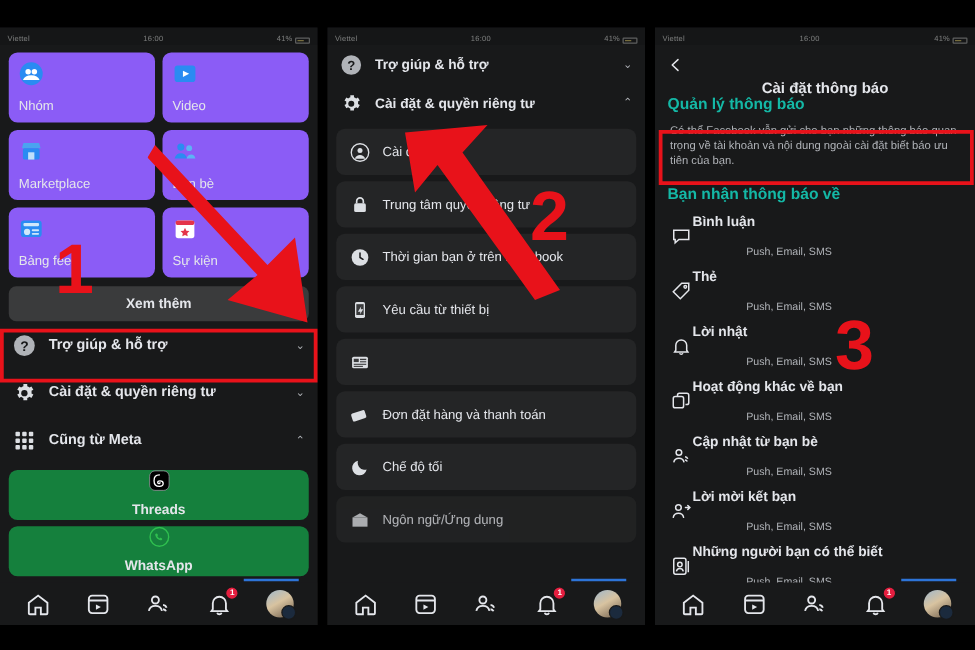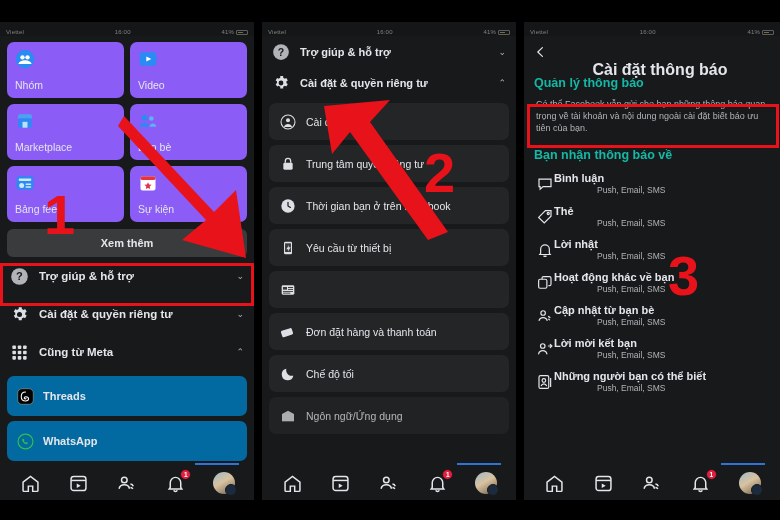--- a/index.html
+++ b/index.html
@@ -74,25 +74,25 @@
     height: 38px;
     display: flex; align-items: center;
     padding: 0 10px;
     gap: 10px;
   }
   .row .rlabel { font-size: 11.5px; color: #e4e6eb; font-weight: 600; flex: 1; }
   .chev { color: #b0b3b8; font-size: 9px; }
 
   .subcard {
     margin: 5px 7px 0 7px;
-    background: #0369a1;
+    background: #15803d;
     border-radius: 7px;
     height: 40px;
     display: flex; align-items: center;
-    padding: 0 10px; gap: 9px;
+    padding: 0 10px; gap: 9px; flex-direction: column;
   }
   .subcard .slabel { font-size: 11px; color: #e4e6eb; font-weight: 600; }
 
   .logout {
     margin: 8px 7px 0 7px;
     background: #3a3b3c;
     border-radius: 6px; height: 28px;
     display: flex; align-items: center; justify-content: center;
     font-size: 11px; color: #e4e6eb; font-weight: 600;
   }
@@ -148,41 +148,41 @@
   .mcard .mclabel { font-size: 10.5px; color: #e4e6eb; }
 
   
   .rhead {
     height: 32px; display: flex; align-items: center;
     padding: 0 10px; position: relative;
   }
   .rhead .back { font-size: 15px; color: #e4e6eb; line-height: 1; }
   .rhead .rtitle {
     position: absolute; left: 16px; right: 0; text-align: center;
-    font-size: 16px; color: #e4e6eb; font-weight: 700;
+    font-size: 12px; color: #e4e6eb; font-weight: 700;
     pointer-events: none;
     margin-top: 36px;
   }
   .sect-title { font-size: 12.5px; color: #14b8a6; font-weight: 700; padding: 8px 10px 5px 10px; }
   .toggle-row {
     display: flex; align-items: center;
     padding: 7px 11px; gap: 11px;
   }
   .toggle-row .ttext { flex: 1; }
   .toggle-row .tt1 { font-size: 11px; color: #e4e6eb; font-weight: 600; }
   .toggle-row .tt2 { font-size: 9px; color: #b0b3b8; margin-top: 1px; }
   .switch {
     width: 36px; height: 19px; border-radius: 10px;
     background: #4a4b4d; position: relative; flex: none;
   }
   .switch i { position: absolute; left: 2px; top: 2px; width: 15px; height: 15px; border-radius: 50%; background: #fff; display: block; }
   .helptext { font-size: 9px; color: #b0b3b8; line-height: 1.35; padding: 3px 12px 6px 12px; }
   .nrow { display: flex; align-items: center; padding: 5px 12px; }
   .nrow .ntxt .n1 { font-size: 11px; color: #e4e6eb; font-weight: 700; }
-  .nrow .ntxt .n2 { font-size: 8.5px; color: #b0b3b8; margin-top: 1px; padding-left: 43px; }
+  .nrow .ntxt .n2 { font-size: 8.5px; color: #b0b3b8; margin-top: 12px; padding-left: 43px; }
 
   
   .redbox {
     position: absolute;
     border: 3px solid #e8121a;
     pointer-events: none;
   }
   .bignum {
     position: absolute;
     color: #e8121a;

